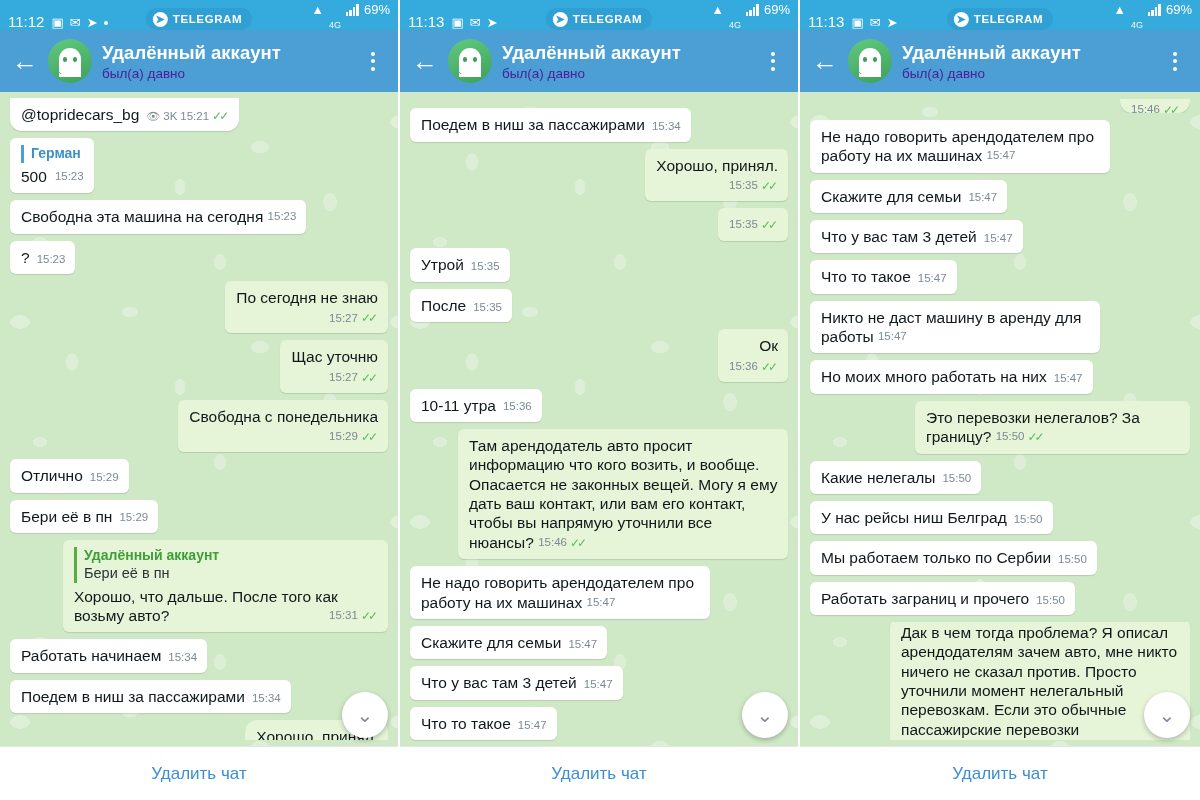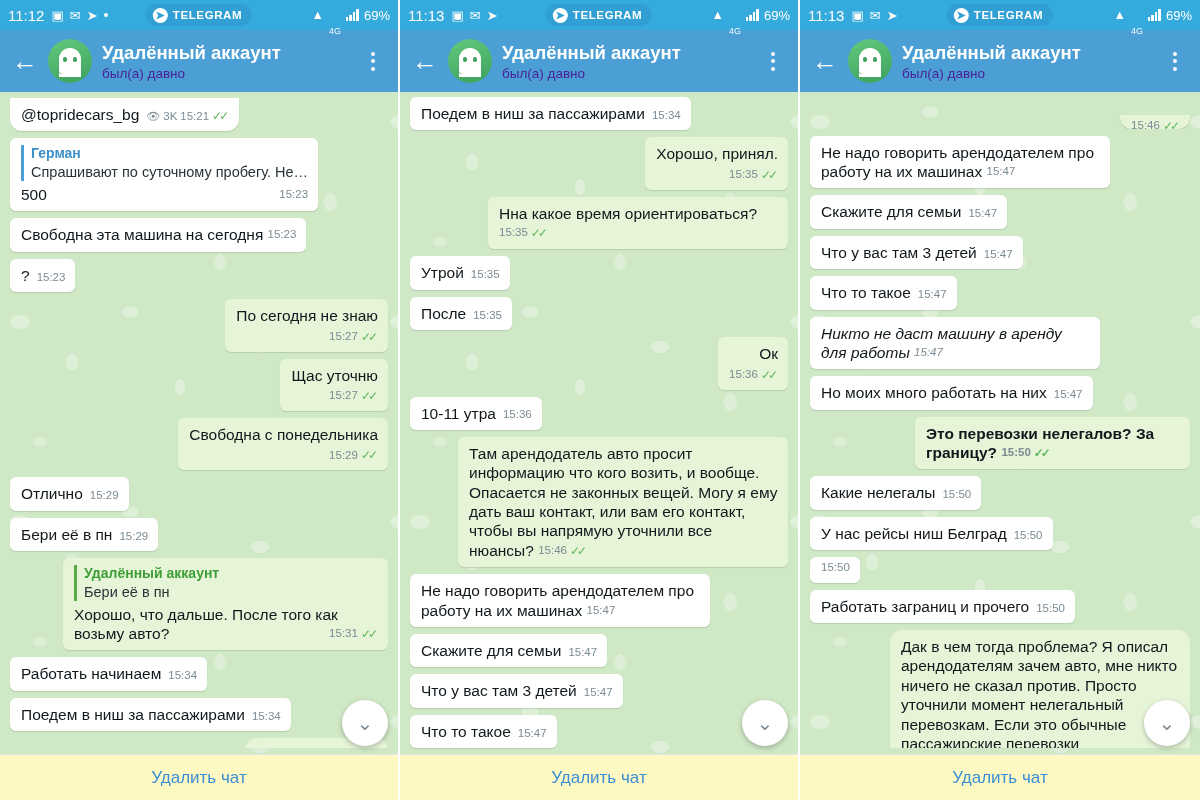--- a/index.html
+++ b/index.html
@@ -24,21 +24,21 @@
     background: #d9ecd2;
   }
   .panel:last-child { border-right: none; }
 
   
   .statusbar {
     height: 30px;
     background: #35aadc;
     color: #ffffff;
     display: flex;
-    align-items: center;
+    align-items: flex-end;
     padding: 0 8px;
     font-size: 14px;
     flex: 0 0 auto;
     position: relative;
   }
   .sb-time { font-size: 15px; font-weight: 500; margin-right: 7px; }
   .sb-icons-left { display: flex; align-items: center; gap: 6px; font-size: 13px; }
   .sb-dot { width: 4px; height: 4px; border-radius: 50%; background: #fff; display: inline-block; }
   .sb-pill {
     position: absolute;
@@ -216,22 +216,22 @@
     box-shadow: 0 2px 5px rgba(0,0,0,.25);
     display: flex; align-items: center; justify-content: center;
     color: #7d8c95;
     font-size: 20px;
     cursor: pointer;
     z-index: 5;
   }
 
   
   .footer {
-    height: 46px;
-    background: #fef9c3;
+    height: 54px;
+    background: #ffffff;
     display: flex;
     align-items: center;
     justify-content: center;
     flex: 0 0 auto;
     border-top: 1px solid #e2e6e8;
   }
   .footer-btn {
     color: #3b8fd4;
     font-size: 17px;
     cursor: pointer;
@@ -300,21 +300,20 @@
               <span>15:21</span>
               <span class="check">✓✓</span>
             </span>
           </div>
         </div>
 
         <div class="row in">
           <div class="bubble" style="max-width:320px;">
             <div class="quote">
               <div class="qname">Герман</div>
-              <div class="qtext">Спрашивают по суточному пробегу. Не…</div>
             </div>
             <span class="btext">500</span>
             <span class="meta right-float">15:23</span>
           </div>
         </div>
 
         <div class="row in">
           <div class="bubble">
             <span class="btext">Свободна эта машина на сегодня</span>
             <div class="meta" style="margin-top:3px;">15:23</div>
@@ -478,21 +477,20 @@
             <span class="btext">Хорошо, принял.</span>
             <span class="meta">
               <span>15:35</span>
               <span class="check">✓✓</span>
             </span>
           </div>
         </div>
 
         <div class="row out">
           <div class="bubble">
-            <span class="btext">Нна какое время ориентироваться?</span>
             <div class="meta" style="text-align:right;justify-content:flex-end;margin-top:3px;">
               <span>15:35</span>
               <span class="check">✓✓</span>
             </div>
           </div>
         </div>
 
         <div class="row in">
           <div class="bubble inline">
             <span class="btext">Утрой</span>
@@ -650,35 +648,35 @@
         </div>
 
         <div class="row in">
           <div class="bubble inline">
             <span class="btext">Что то такое</span>
             <span class="meta">15:47</span>
           </div>
         </div>
 
         <div class="row in">
-          <div class="bubble" style="max-width:290px;font-style:italic;">
+          <div class="bubble" style="max-width:290px;">
             <span class="btext">Никто не даст машину в аренду для работы</span>
             <div class="meta" style="justify-content:flex-end;margin-top:2px;">15:47</div>
           </div>
         </div>
 
         <div class="row in">
           <div class="bubble inline">
             <span class="btext">Но моих много работать на них</span>
             <span class="meta">15:47</span>
           </div>
         </div>
 
         <div class="row out">
-          <div class="bubble" style="max-width:275px;font-weight:bold;">
+          <div class="bubble" style="max-width:275px;">
             <span class="btext">Это перевозки нелегалов? За границу?</span>
             <div class="meta" style="justify-content:flex-end;margin-top:2px;">
               <span>15:50</span>
               <span class="check">✓✓</span>
             </div>
           </div>
         </div>
 
         <div class="row in">
           <div class="bubble inline">
@@ -689,32 +687,33 @@
 
         <div class="row in">
           <div class="bubble inline">
             <span class="btext">У нас рейсы ниш Белград</span>
             <span class="meta">15:50</span>
           </div>
         </div>
 
         <div class="row in">
           <div class="bubble inline">
+            <span class="btext">Мы работаем только по Сербии</span>
             <span class="meta">15:50</span>
           </div>
         </div>
 
         <div class="row in">
           <div class="bubble inline">
             <span class="btext">Работать заграниц и прочего</span>
             <span class="meta">15:50</span>
           </div>
         </div>
 
-        <div class="row out clip" style="height:118px;align-items:flex-start;">
+        <div class="row out clip" style="height:118px;align-items:center;">
           <div class="bubble" style="max-width:300px;border-radius:12px 12px 0 0;">
             <span class="btext">Дак в чем тогда проблема? Я описал арендодателям зачем авто, мне никто ничего не сказал против. Просто уточнили момент нелегальный перевозкам. Если это обычные пассажирские перевозки</span>
           </div>
         </div>
 
       </div>
       <div class="fab">⌄</div>
     </div>
 
     <div class="footer">

